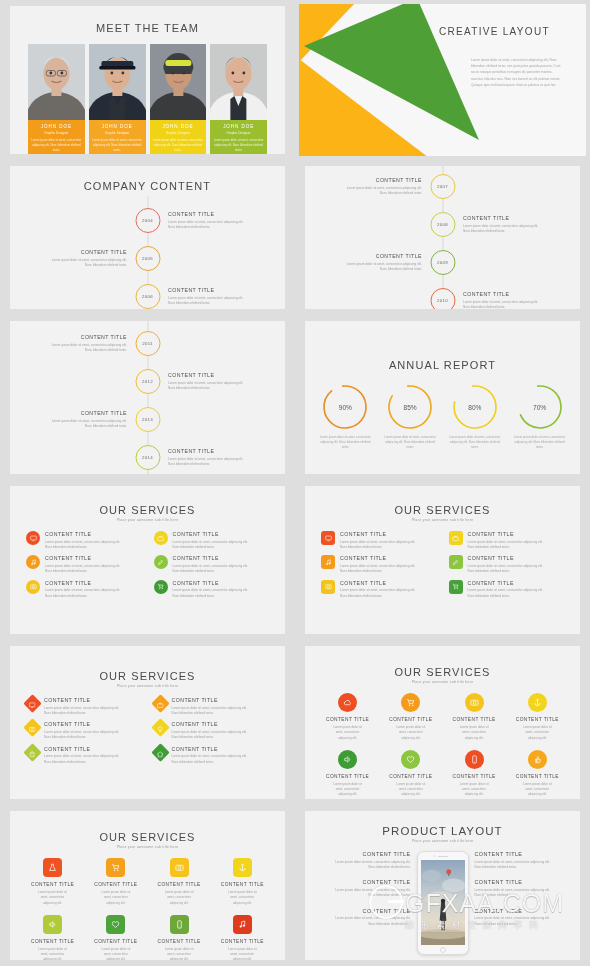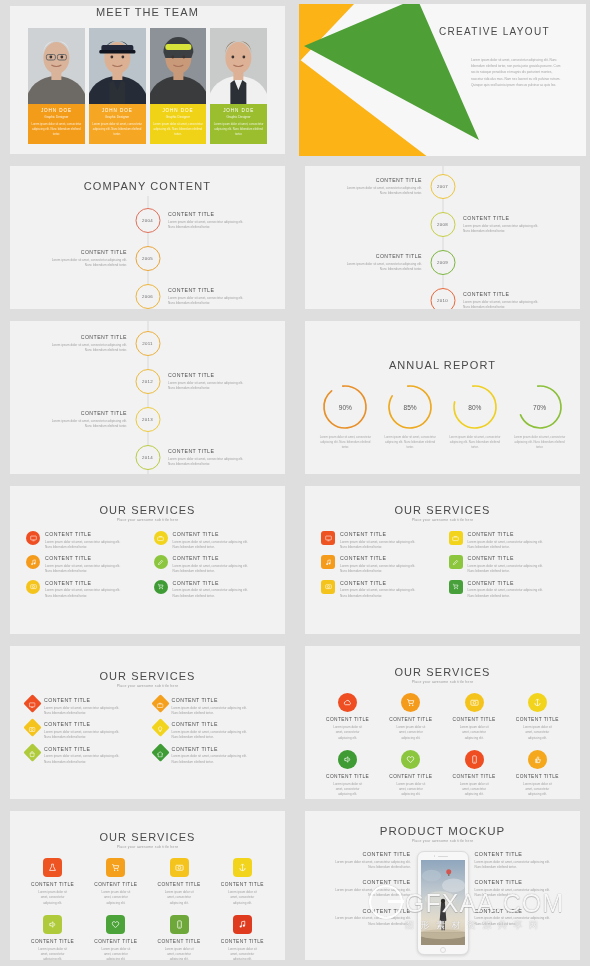--- a/index.html
+++ b/index.html
@@ -142,21 +142,21 @@
   .wm-sub { font-size: 9px; letter-spacing: 2px; color: rgba(255,255,255,.9); margin-top: 1px;
     text-shadow: 0 0 1px rgba(130,130,130,.8); }
 </style>
 </head>
 <body>
 
 <div class="grid">
 
   <div class="cell">
     <div class="slide">
-      <div class="h-title" style="margin-top:0">MEET THE TEAM</div>
+      <div class="h-title" style="margin-top:16px">MEET THE TEAM</div>
       <div class="team-wrap" id="teamWrap">
           <div class="team-card">
             <div class="team-photo"><svg width="100%" height="100%" viewBox="0 0 64 76" preserveAspectRatio="xMidYMid slice">
                 <rect width="64" height="76" fill="#cfd2d4"></rect>
                 <ellipse cx="32" cy="74" rx="30" ry="26" fill="#6d6a66"></ellipse>
                 <rect x="27" y="40" width="10" height="12" fill="#d9b39a"></rect>
                 <ellipse cx="32" cy="30" rx="13" ry="16" fill="#d9b39a"></ellipse>
                 <path d="M19 26a13 13 0 0 1 26 0c0 -9 -5 -13 -13 -13s-13 4 -13 13z" fill="#e8e8e8"></path>
                 <circle cx="26.5" cy="29" r="1.4" fill="#3a3230"></circle>
                 <circle cx="37.5" cy="29" r="1.4" fill="#3a3230"></circle>
@@ -808,21 +808,21 @@
             </div>
             <div class="ctitle">CONTENT TITLE</div>
             <div class="ctext">Lorem ipsum dolor sit<br>amet, consectetur<br>adipiscing elit.</div>
           </div>
         </div>
     </div>
   </div>
 
   <div class="cell">
     <div class="slide">
-      <div class="h-title" style="margin-top:14px;font-size:11.5px">PRODUCT MOCKUP</div>
+      <div class="h-title" style="margin-top:14px;font-size:11.5px">PRODUCT LAYOUT</div>
       <div class="h-sub">Place your awesome sub title here</div>
       <div class="pm-cols">
         <div class="pm-side l" id="pmL">
             <div class="blk">
               <div class="ctitle" style="font-size:5.4px">CONTENT TITLE</div>
               <div class="ctext" style="margin-top:2.5px">Lorem ipsum dolor sit amet, consectetur adipiscing elit.<br>Nunc bibendum eleifend tortor.</div>
             </div>
             <div class="blk">
               <div class="ctitle" style="font-size:5.4px">CONTENT TITLE</div>
               <div class="ctext" style="margin-top:2.5px">Lorem ipsum dolor sit amet, consectetur adipiscing elit.<br>Nunc bibendum eleifend tortor.</div>

